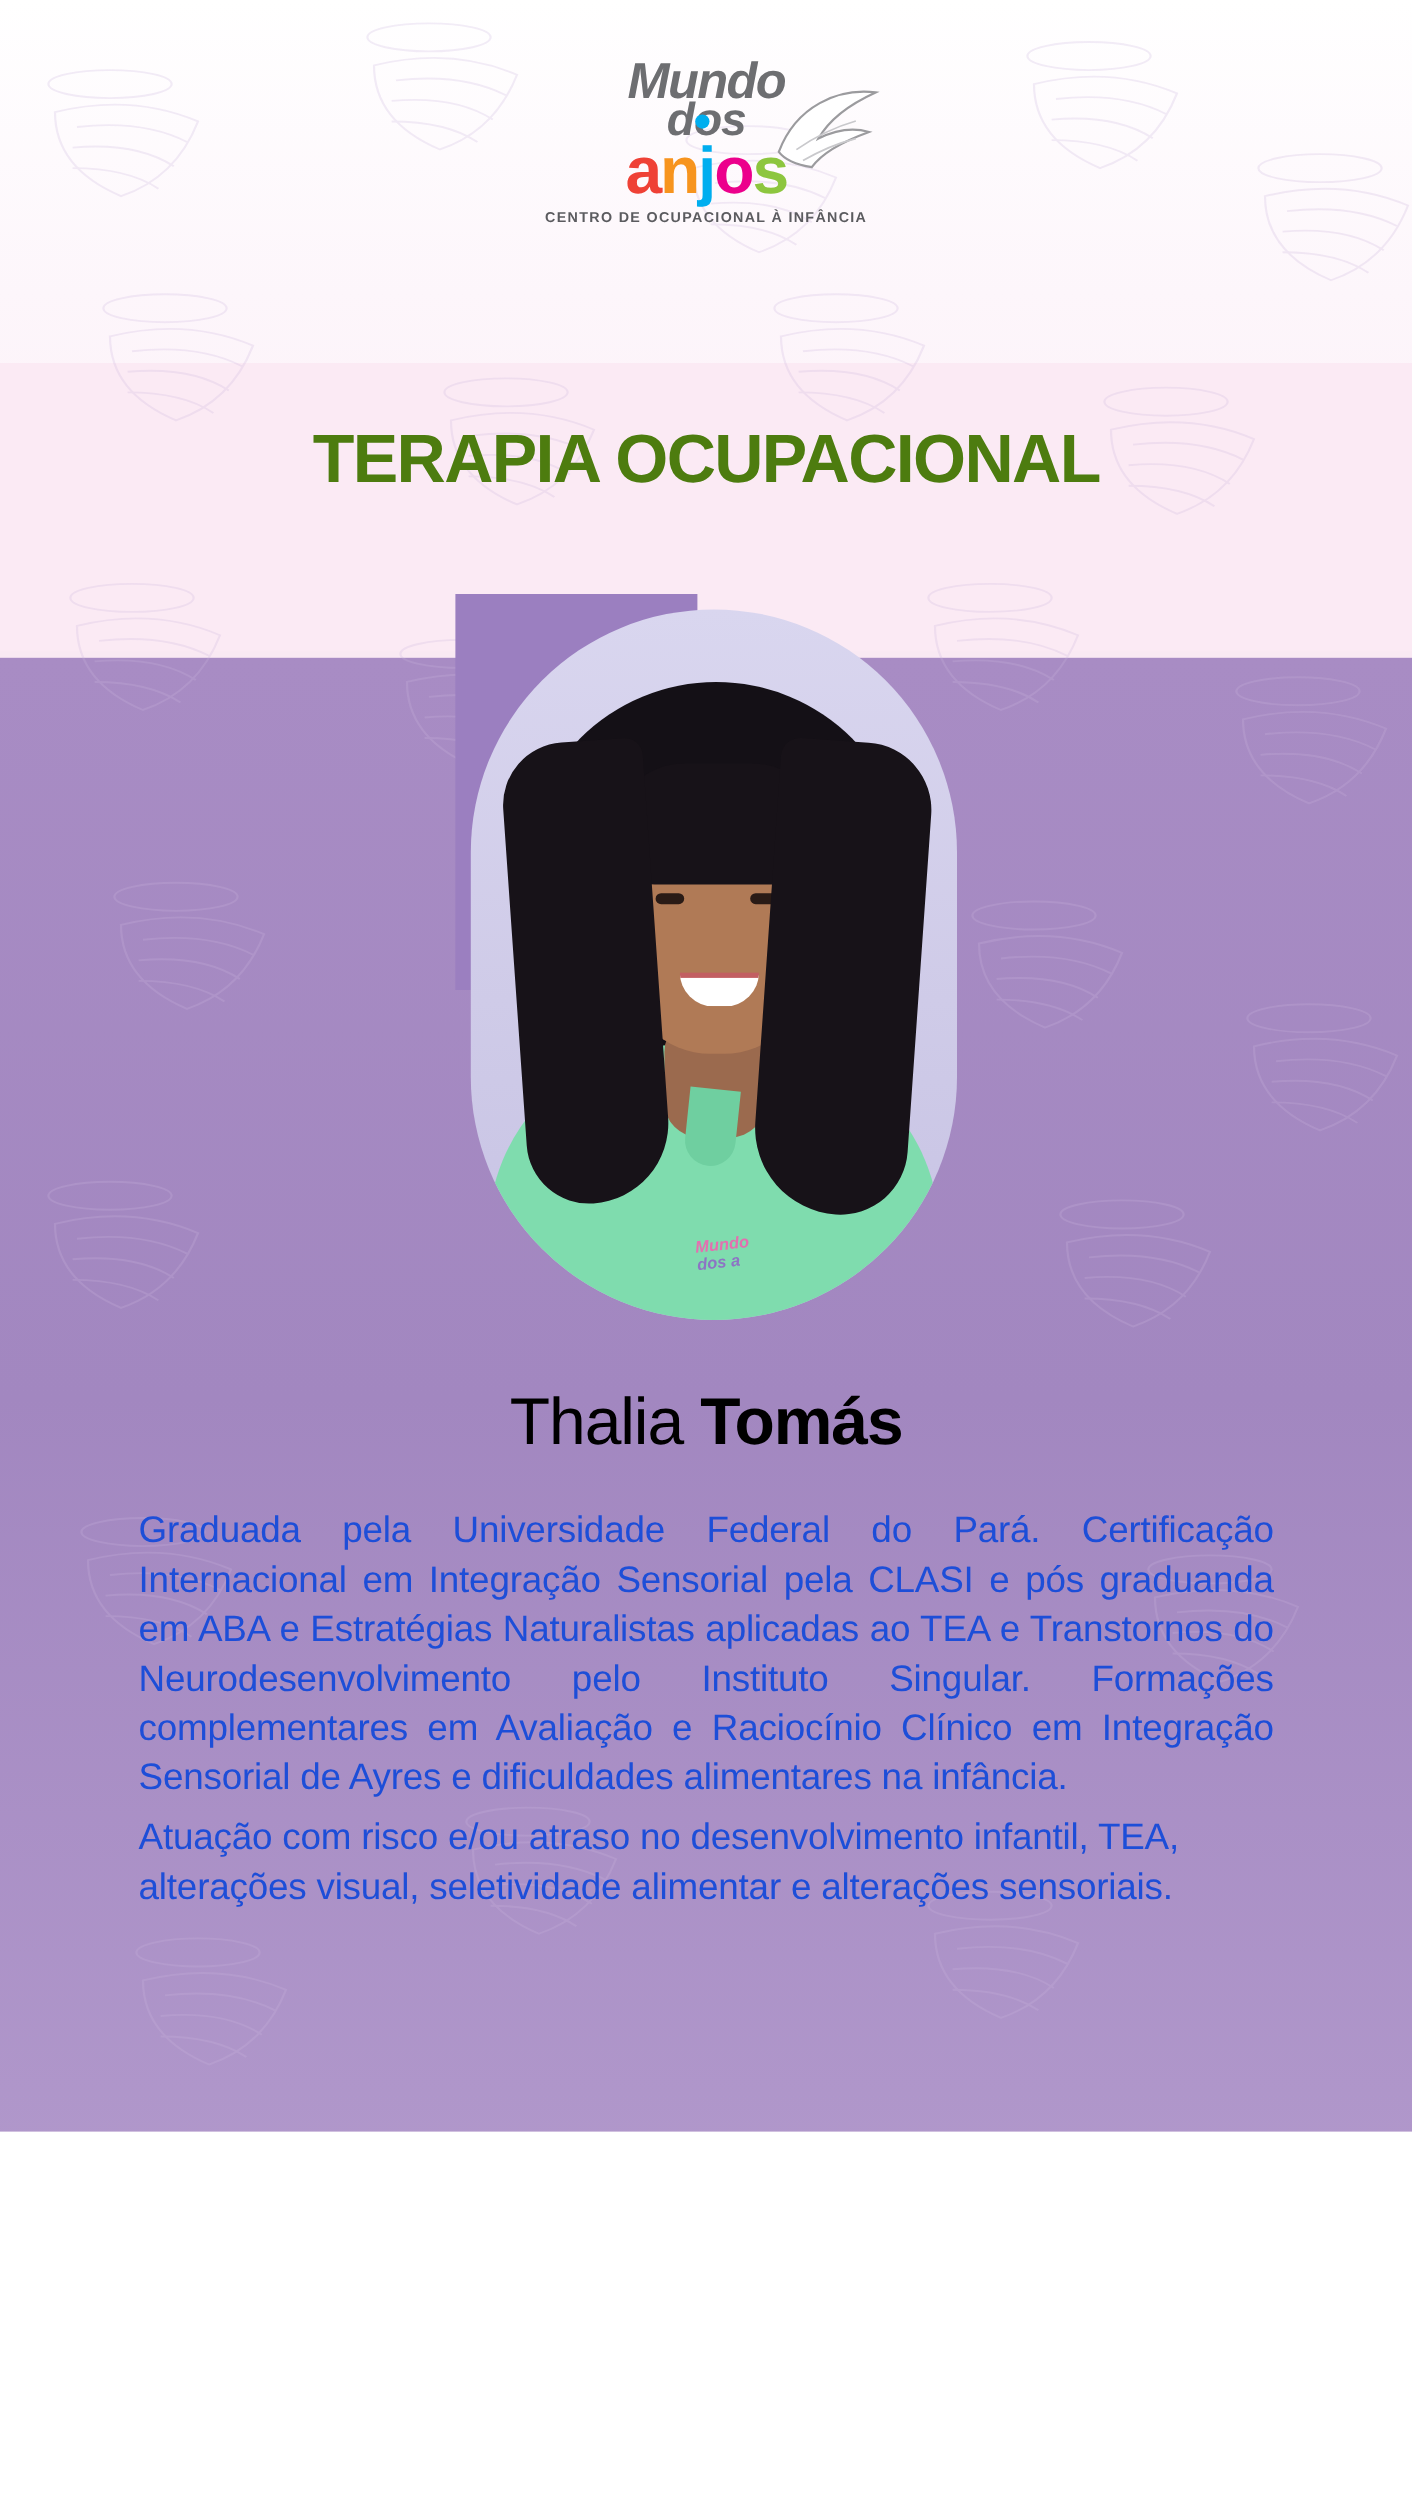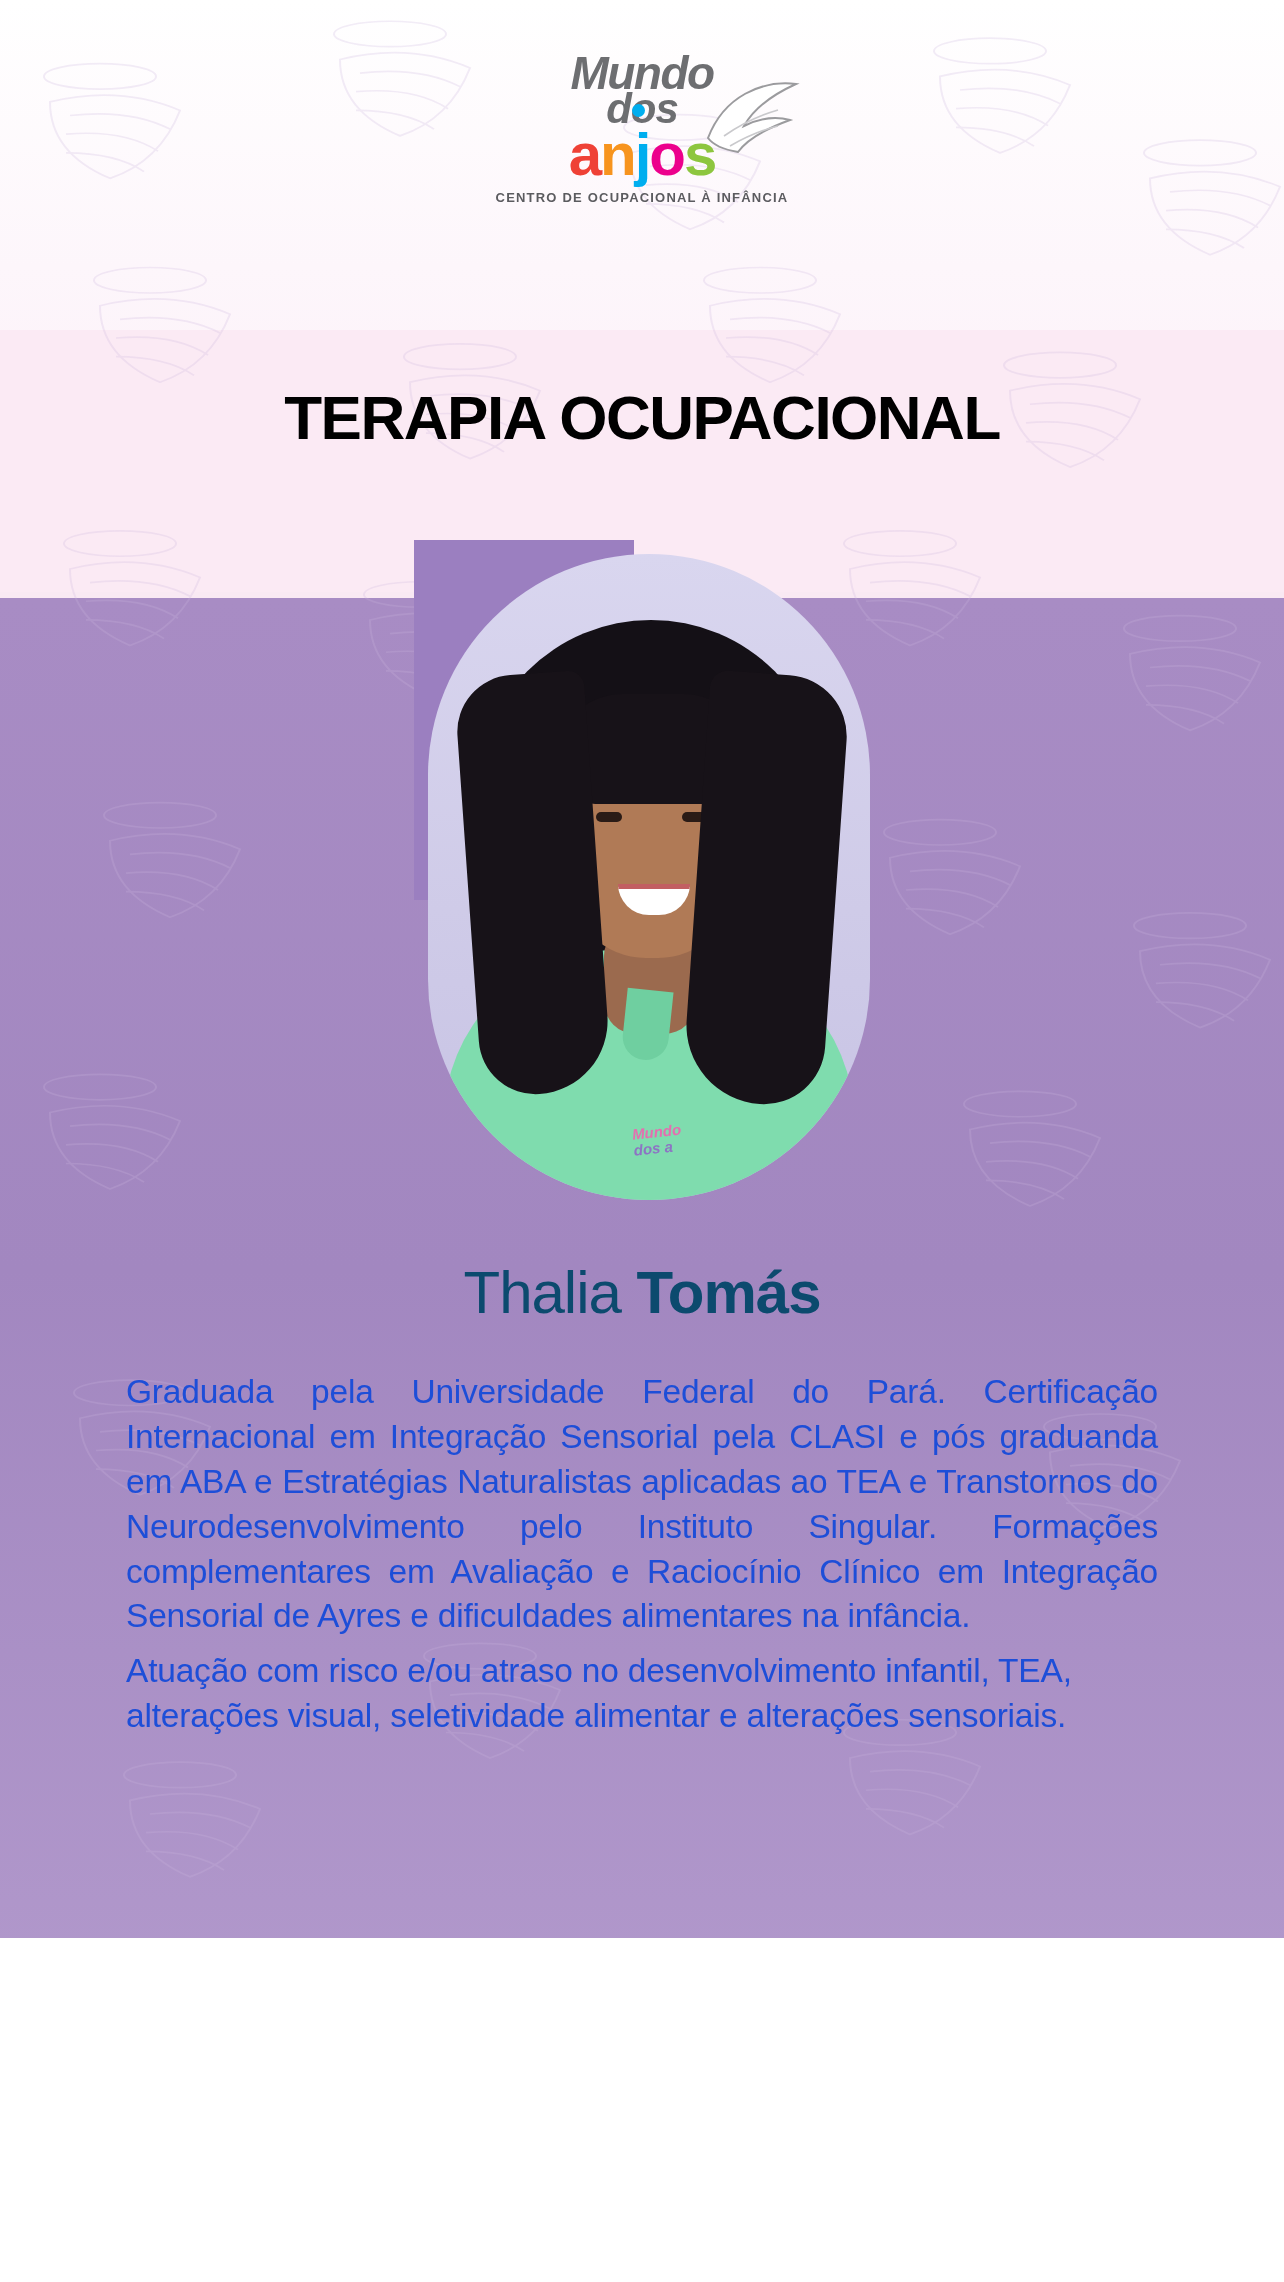--- a/index.html
+++ b/index.html
@@ -118,21 +118,21 @@
 
   
   .title {
     position: absolute;
     left: 0; right: 0;
     top: 382px;
     text-align: center;
     font-size: 62px;
     font-weight: 800;
     letter-spacing: -1.5px;
-    color: #000000;
+    color: #4d7c0f;
   }
 
   
   .photo-wrap {
     position: absolute;
     left: 414px;
     top: 540px;
     width: 456px;
     height: 660px;
   }
@@ -212,21 +212,21 @@
     text-align:left;
   }
   .ph-badge .b2 { color:#8d74c4; }
 
   
   .name {
     position: absolute;
     left: 0; right: 0;
     top: 1258px;
     text-align: center;
-    color: #0c4a6e;
+    color: #000000;
     font-size: 60px;
     letter-spacing: -1px;
   }
   .name .first { font-weight: 400; }
   .name .last { font-weight: 800; }
 
   
   .bio {
     position: absolute;
     left: 126px;

